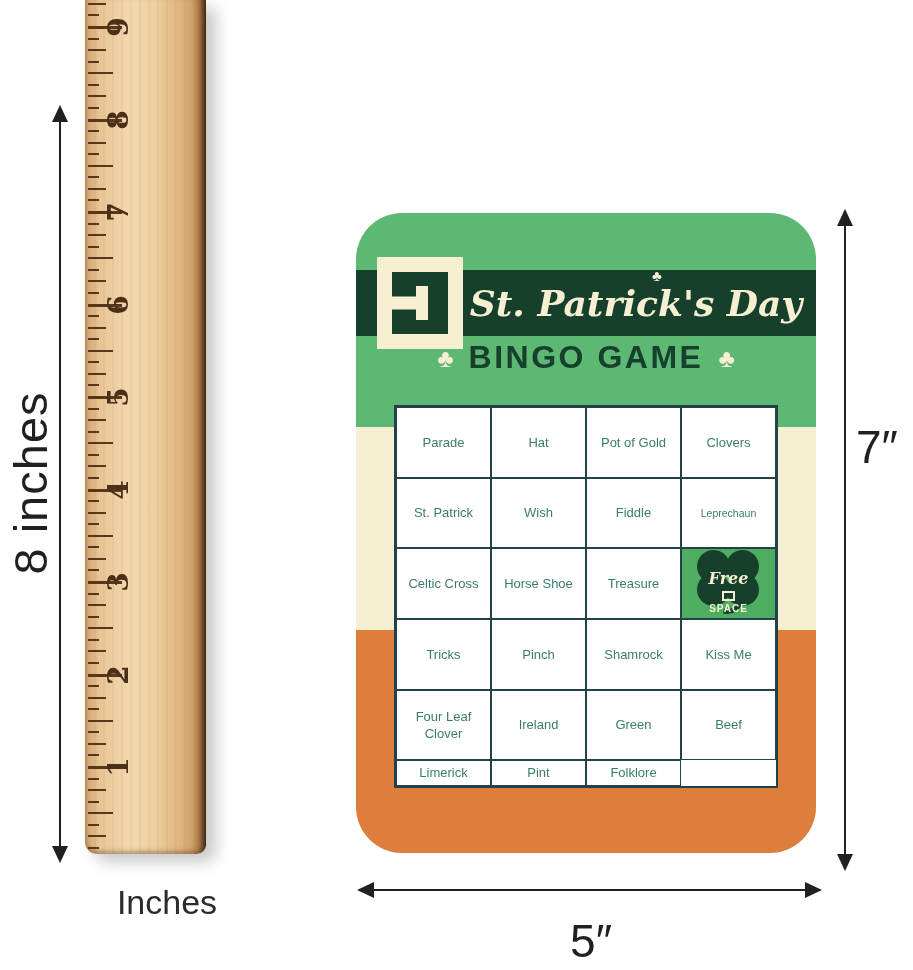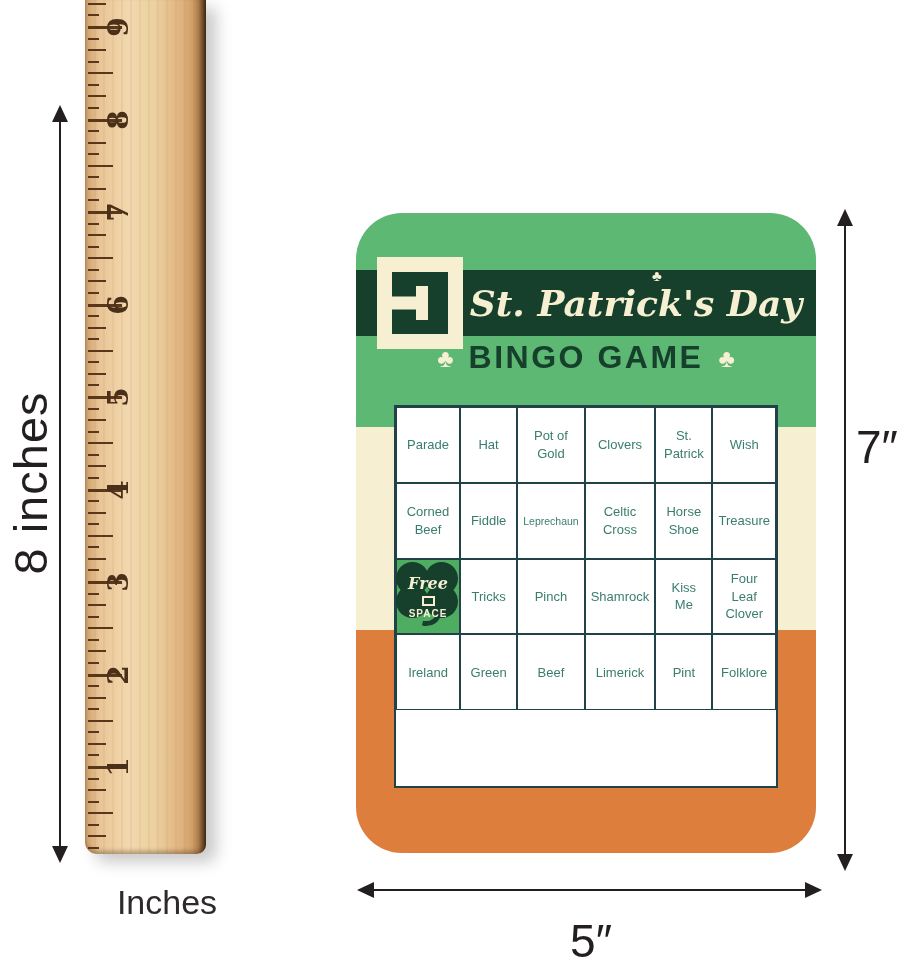--- a/index.html
+++ b/index.html
@@ -62,34 +62,34 @@
   .buckle .bar{position:absolute;left:0;top:50%;transform:translateY(-50%);width:26px;height:13px;background:var(--cream);}
   .buckle .tip{position:absolute;left:24px;top:50%;transform:translateY(-50%);width:12px;height:34px;background:var(--cream);}
 
   .subtitle-row{position:absolute;left:0;top:124px;width:100%;height:40px;
     display:flex;align-items:center;justify-content:center;gap:15px;}
   .subtitle-text{font-weight:800;font-size:32px;letter-spacing:2.5px;color:var(--dark-green);}
   .subtitle-shamrock{font-size:25px;color:var(--cream);padding-top:2px;}
 
   .grid{position:absolute;left:38px;top:192px;width:384px;height:383px;background:#fff;
     border:2px solid var(--grid-line);display:grid;
-    grid-template-columns:repeat(6,1fr);grid-template-rows:repeat(5,1fr);}
+    grid-template-columns:repeat(4,1fr);grid-template-rows:repeat(5,1fr);}
   .cell{border:1px solid var(--grid-line);background:#fff;display:flex;align-items:center;justify-content:center;
     text-align:center;padding:3px 5px;font-size:13px;line-height:1.35;color:var(--cell-text);}
   .cell.small{font-size:10.5px;}
   .cell.free{background:var(--free-green);padding:0;}
 
   .clover{position:relative;width:62px;height:68px;}
   .leaf{position:absolute;width:33px;height:33px;border-radius:50%;background:var(--dark-green);}
   .leaf.tl{left:-1px;top:0;} .leaf.tr{left:28px;top:0;}
   .leaf.bl{left:-1px;top:23px;} .leaf.br{left:28px;top:23px;}
   .stem{position:absolute;left:26px;top:48px;width:18px;height:17px;
     border-bottom:5px solid var(--dark-green);border-right:5px solid var(--dark-green);
     border-bottom-right-radius:16px;transform:rotate(8deg);}
-  .free-text{position:absolute;left:0;top:4px;width:62px;height:60px;
+  .free-text{position:absolute;left:0;top:12px;width:62px;height:60px;
     display:flex;flex-direction:column;align-items:center;justify-content:center;gap:1px;}
   .free-line1{font-family:"DejaVu Serif",serif;font-style:italic;font-weight:700;font-size:16px;color:var(--cream);}
   .mini-buckle{width:13px;height:10px;border:2px solid var(--cream);}
   .free-line2{font-weight:700;font-size:10px;letter-spacing:1px;color:var(--cream);}
 </style>
 </head>
 <body>
 
 <div class="ruler">
   <div>
@@ -208,21 +208,20 @@
     <span class="subtitle-shamrock">♣</span>
   </div>
 
   <div class="grid">
       <div class="cell">Parade</div>
       <div class="cell">Hat</div>
       <div class="cell">Pot of Gold</div>
       <div class="cell">Clovers</div>
       <div class="cell">St. Patrick</div>
       <div class="cell">Wish</div>
-      <div class="cell">Corned Beef</div>
       <div class="cell">Fiddle</div>
       <div class="cell small">Leprechaun</div>
       <div class="cell">Celtic Cross</div>
       <div class="cell">Horse Shoe</div>
       <div class="cell">Treasure</div>
       <div class="cell free">
         <div class="clover">
           <div class="leaf tl"></div>
           <div class="leaf tr"></div>
           <div class="leaf bl"></div>

